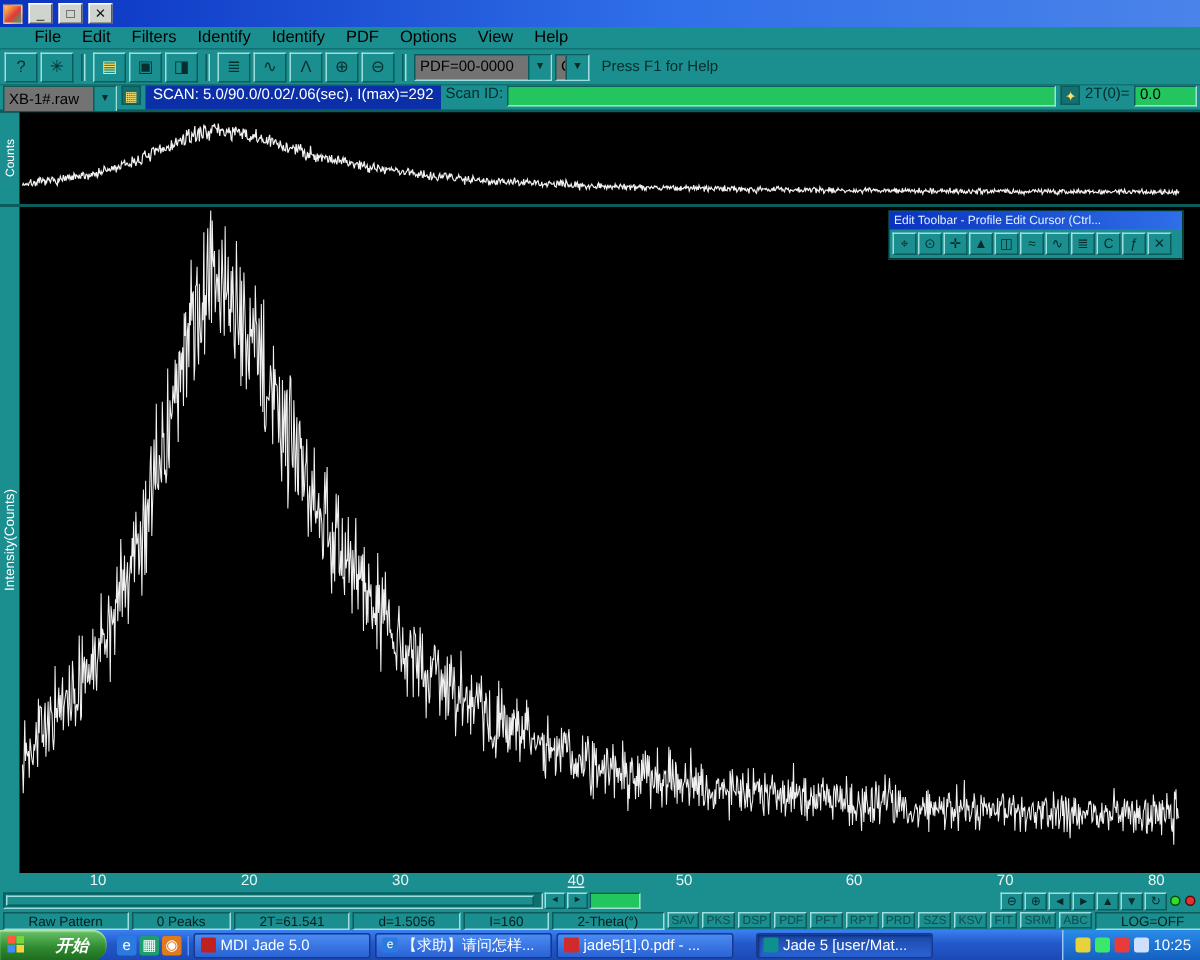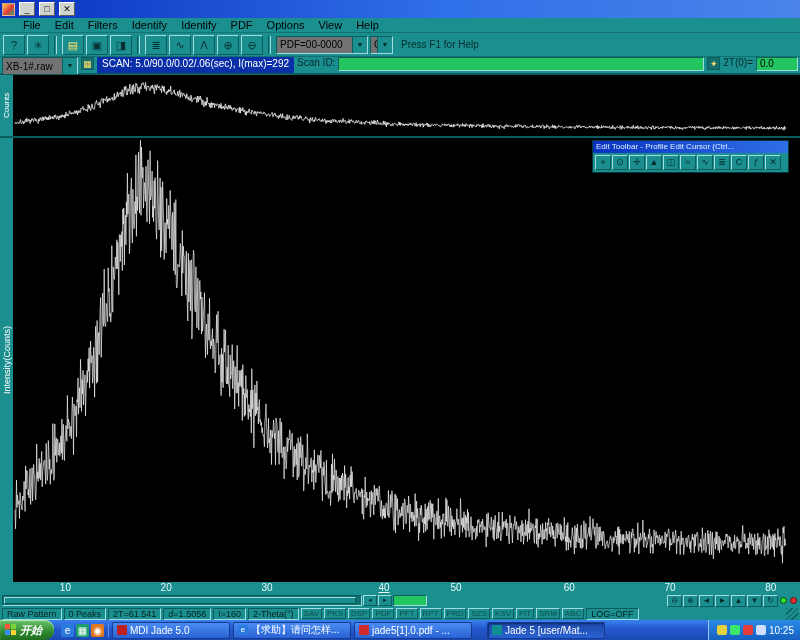--- a/index.html
+++ b/index.html
@@ -50,28 +50,28 @@
   .track{height:11px;flex:0 0 360px;background:#0f6f6f;border:1px solid;border-color:#0b5c5c #9fdede #9fdede #0b5c5c;position:relative;}
   .thumb{position:absolute;left:1px;top:1px;bottom:1px;width:352px;background:#1b8f8f;border:1px solid;border-color:#9fdede #0b5c5c #0b5c5c #9fdede;}
   .sbtn{width:14px;height:11px;background:#1b8f8f;border:1px solid;border-color:#9fdede #0b5c5c #0b5c5c #9fdede;font-size:6px;line-height:9px;text-align:center;color:#042a2a;flex:0 0 14px;}
   .zbtn{width:15px;height:12px;background:#1b8f8f;border:1px solid;border-color:#9fdede #0b5c5c #0b5c5c #9fdede;font-size:8px;line-height:10px;text-align:center;color:#042a2a;flex:0 0 15px;}
   .dot{width:7px;height:7px;border-radius:50%;display:inline-block;margin:0 1px;}
   .dot.green{background:#2ee02e;border:1px solid #0a4a0a;}
   .dot.red{background:#e83030;border:1px solid #5a0a0a;}
 
   
   .statusbar{height:13px;flex:0 0 13px;display:flex;align-items:center;gap:2px;padding:0 2px;font-size:9px;color:#031f1f;}
-  .sfield{border:1px solid;border-color:#0b5c5c #9fdede #9fdede #0b5c5c;height:12px;line-height:10px;padding:0 4px;white-space:nowrap;}
+  .sfield{border:1px solid;border-color:#0b5c5c #9fdede #9fdede #0b5c5c;height:12px;line-height:10px;padding:0 16px;white-space:nowrap;}
   .mini{font-size:8px;color:#0e4d4d;padding:0 2px;border:1px solid;border-color:#9fdede #0b5c5c #0b5c5c #9fdede;height:11px;line-height:9px;white-space:nowrap;}
   .grip{margin-left:auto;width:12px;height:12px;background:
     repeating-linear-gradient(135deg,#0b5c5c 0 1px,transparent 1px 4px);}
 
   
   .taskbar{height:20px;flex:0 0 20px;background:linear-gradient(#3a80f0,#2358cc 45%,#1c4ab4);display:flex;align-items:center;gap:3px;}
-  .start{height:20px;padding:0 12px 0 5px;background:linear-gradient(#6cc46c,#2e8a2e 60%,#1f6c1f);border-radius:0 9px 9px 0;color:#fff;font-weight:bold;font-size:11px;font-style:italic;display:flex;align-items:center;gap:3px;box-shadow:inset 0 1px 1px #b5e8b5;flex:0 0 auto;}
+  .start{height:20px;padding:0 12px 0 5px;background:linear-gradient(#6cc46c,#2e8a2e 60%,#1f6c1f);border-radius:0 9px 9px 0;color:#fff;font-weight:bold;font-size:11px;font-style:italic;display:flex;align-items:center;gap:20px;box-shadow:inset 0 1px 1px #b5e8b5;flex:0 0 auto;}
   .flag{width:12px;height:12px;display:grid;grid-template-columns:5px 5px;grid-template-rows:5px 5px;gap:1px;}
   .flag i{display:block;}
   .flag i:nth-child(1){background:#ff5a3c;}
   .flag i:nth-child(2){background:#7ad43c;}
   .flag i:nth-child(3){background:#3c8cff;}
   .flag i:nth-child(4){background:#ffd23c;}
   .ql{display:flex;align-items:center;gap:2px;padding:0 4px;border-right:1px solid #5a96f0;flex:0 0 auto;}
   .ql-icon{width:13px;height:13px;border-radius:2px;font-size:10px;line-height:13px;text-align:center;color:#fff;}
   .task{height:17px;flex:0 0 118px;background:linear-gradient(#4a8cf2,#2a62d4);border:1px solid #17398f;border-radius:2px;color:#fff;font-size:10px;display:flex;align-items:center;gap:3px;padding:0 4px;overflow:hidden;white-space:nowrap;}
   .task.active{background:linear-gradient(#1c48a8,#2a62d4);box-shadow:inset 1px 1px 2px #0a2a6a;margin-left:12px;}

